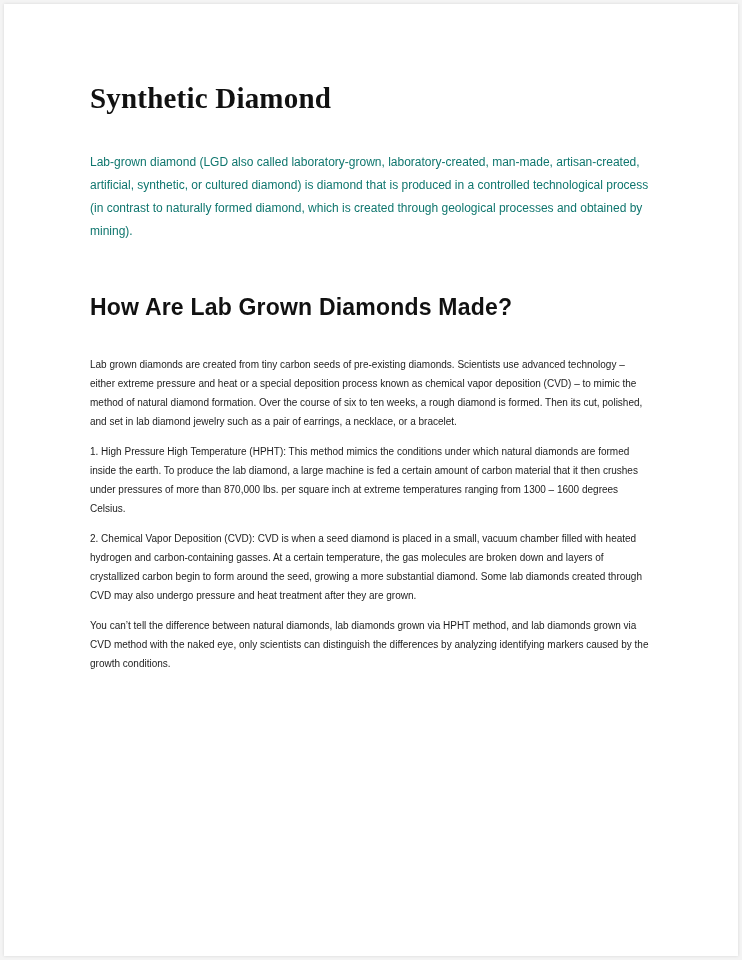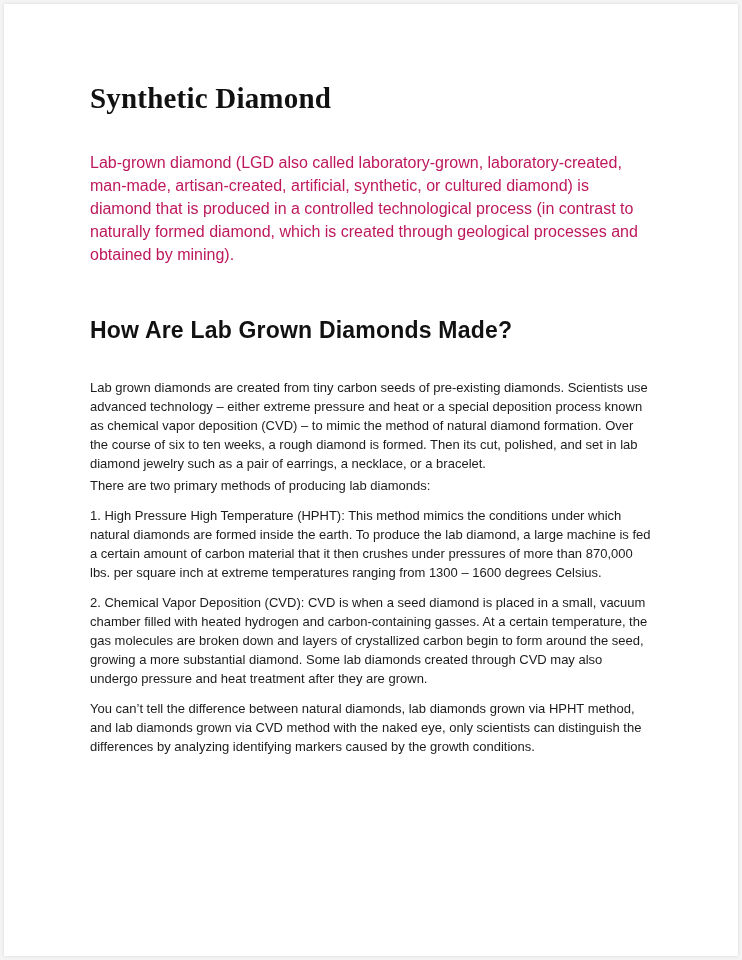--- a/index.html
+++ b/index.html
@@ -31,35 +31,35 @@
     margin: 0;
     font-family: "Liberation Serif", "DejaVu Serif", serif;
     font-weight: 700;
     font-size: 29px;
     line-height: 1.15;
     color: #111111;
     letter-spacing: 0.2px;
   }
   .intro {
     margin: 36px 0 0 0;
-    font-size: 16px;
+    font-size: 12px;
     line-height: 23px;
-    color: #be185d;
+    color: #0f766e;
   }
   .section-heading {
     margin: 50px 0 0 0;
     font-size: 23px;
     line-height: 28px;
     font-weight: 700;
     color: #111111;
     letter-spacing: 0.2px;
   }
   .body-para {
     margin: 11px 0 0 0;
-    font-size: 13px;
+    font-size: 10px;
     line-height: 19px;
     color: #1c1c1c;
   }
   .body-para.first {
     margin-top: 34px;
   }
   .body-para.tight {
     margin-top: 3px;
   }
   .watermark {
@@ -81,21 +81,20 @@
   <div class="page">
 
     <h1 class="doc-title">Synthetic Diamond</h1>
 
     <p class="intro">Lab-grown diamond (LGD also called laboratory-grown, laboratory-created, man-made, artisan-created, artificial, synthetic, or cultured diamond) is diamond that is produced in a controlled technological process (in contrast to naturally formed diamond, which is created through geological processes and obtained by mining).</p>
 
     <h2 class="section-heading">How Are Lab Grown Diamonds Made?</h2>
 
     <p class="body-para first">Lab grown diamonds are created from tiny carbon seeds of pre-existing diamonds. Scientists use advanced technology – either extreme pressure and heat or a special deposition process known as chemical vapor deposition (CVD) – to mimic the method of natural diamond formation. Over the course of six to ten weeks, a rough diamond is formed. Then its cut, polished, and set in lab diamond jewelry such as a pair of earrings, a necklace, or a bracelet.</p>
 
-    <p class="body-para tight">There are two primary methods of producing lab diamonds:</p>
 
     <p class="body-para">1. High Pressure High Temperature (HPHT): This method mimics the conditions under which natural diamonds are formed inside the earth. To produce the lab diamond, a large machine is fed a certain amount of carbon material that it then crushes under pressures of more than 870,000 lbs. per square inch at extreme temperatures ranging from 1300 – 1600 degrees Celsius.</p>
 
     <p class="body-para">2. Chemical Vapor Deposition (CVD): CVD is when a seed diamond is placed in a small, vacuum chamber filled with heated hydrogen and carbon-containing gasses. At a certain temperature, the gas molecules are broken down and layers of crystallized carbon begin to form around the seed, growing a more substantial diamond. Some lab diamonds created through CVD may also undergo pressure and heat treatment after they are grown.</p>
 
     <p class="body-para">You can’t tell the difference between natural diamonds, lab diamonds grown via HPHT method, and lab diamonds grown via CVD method with the naked eye, only scientists can distinguish the differences by analyzing identifying markers caused by the growth conditions.</p>
 
 
   </div>
 </div>

